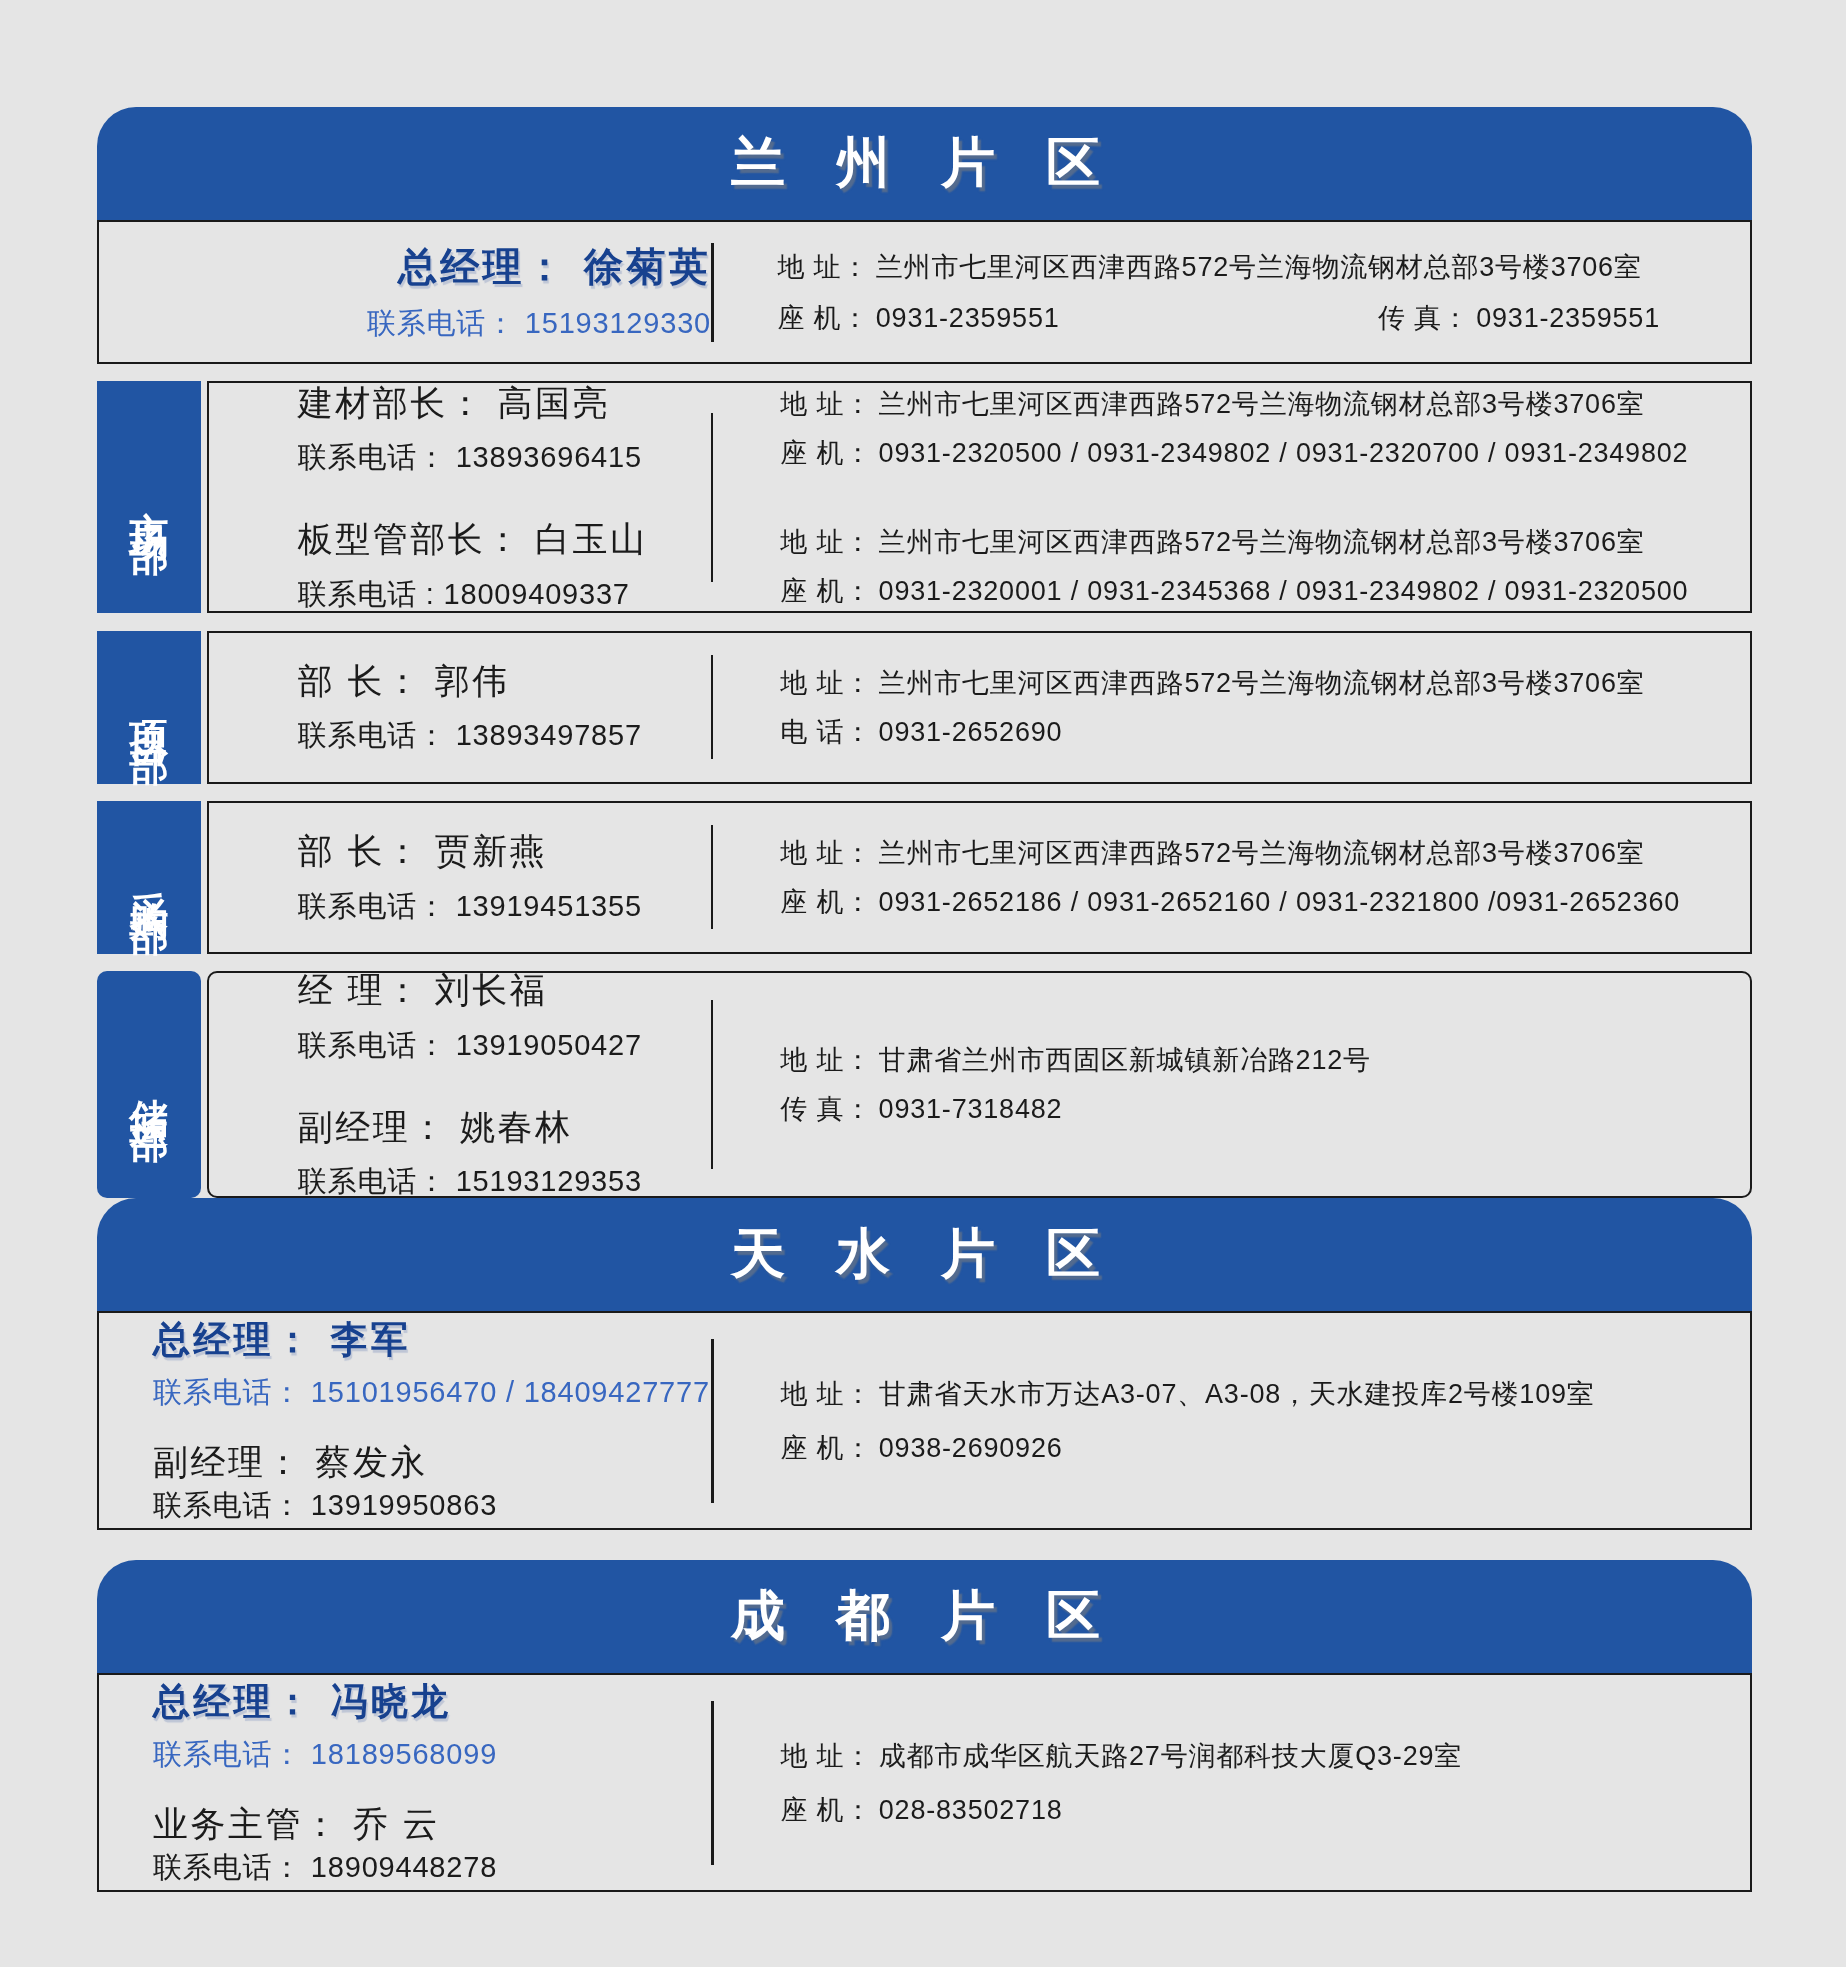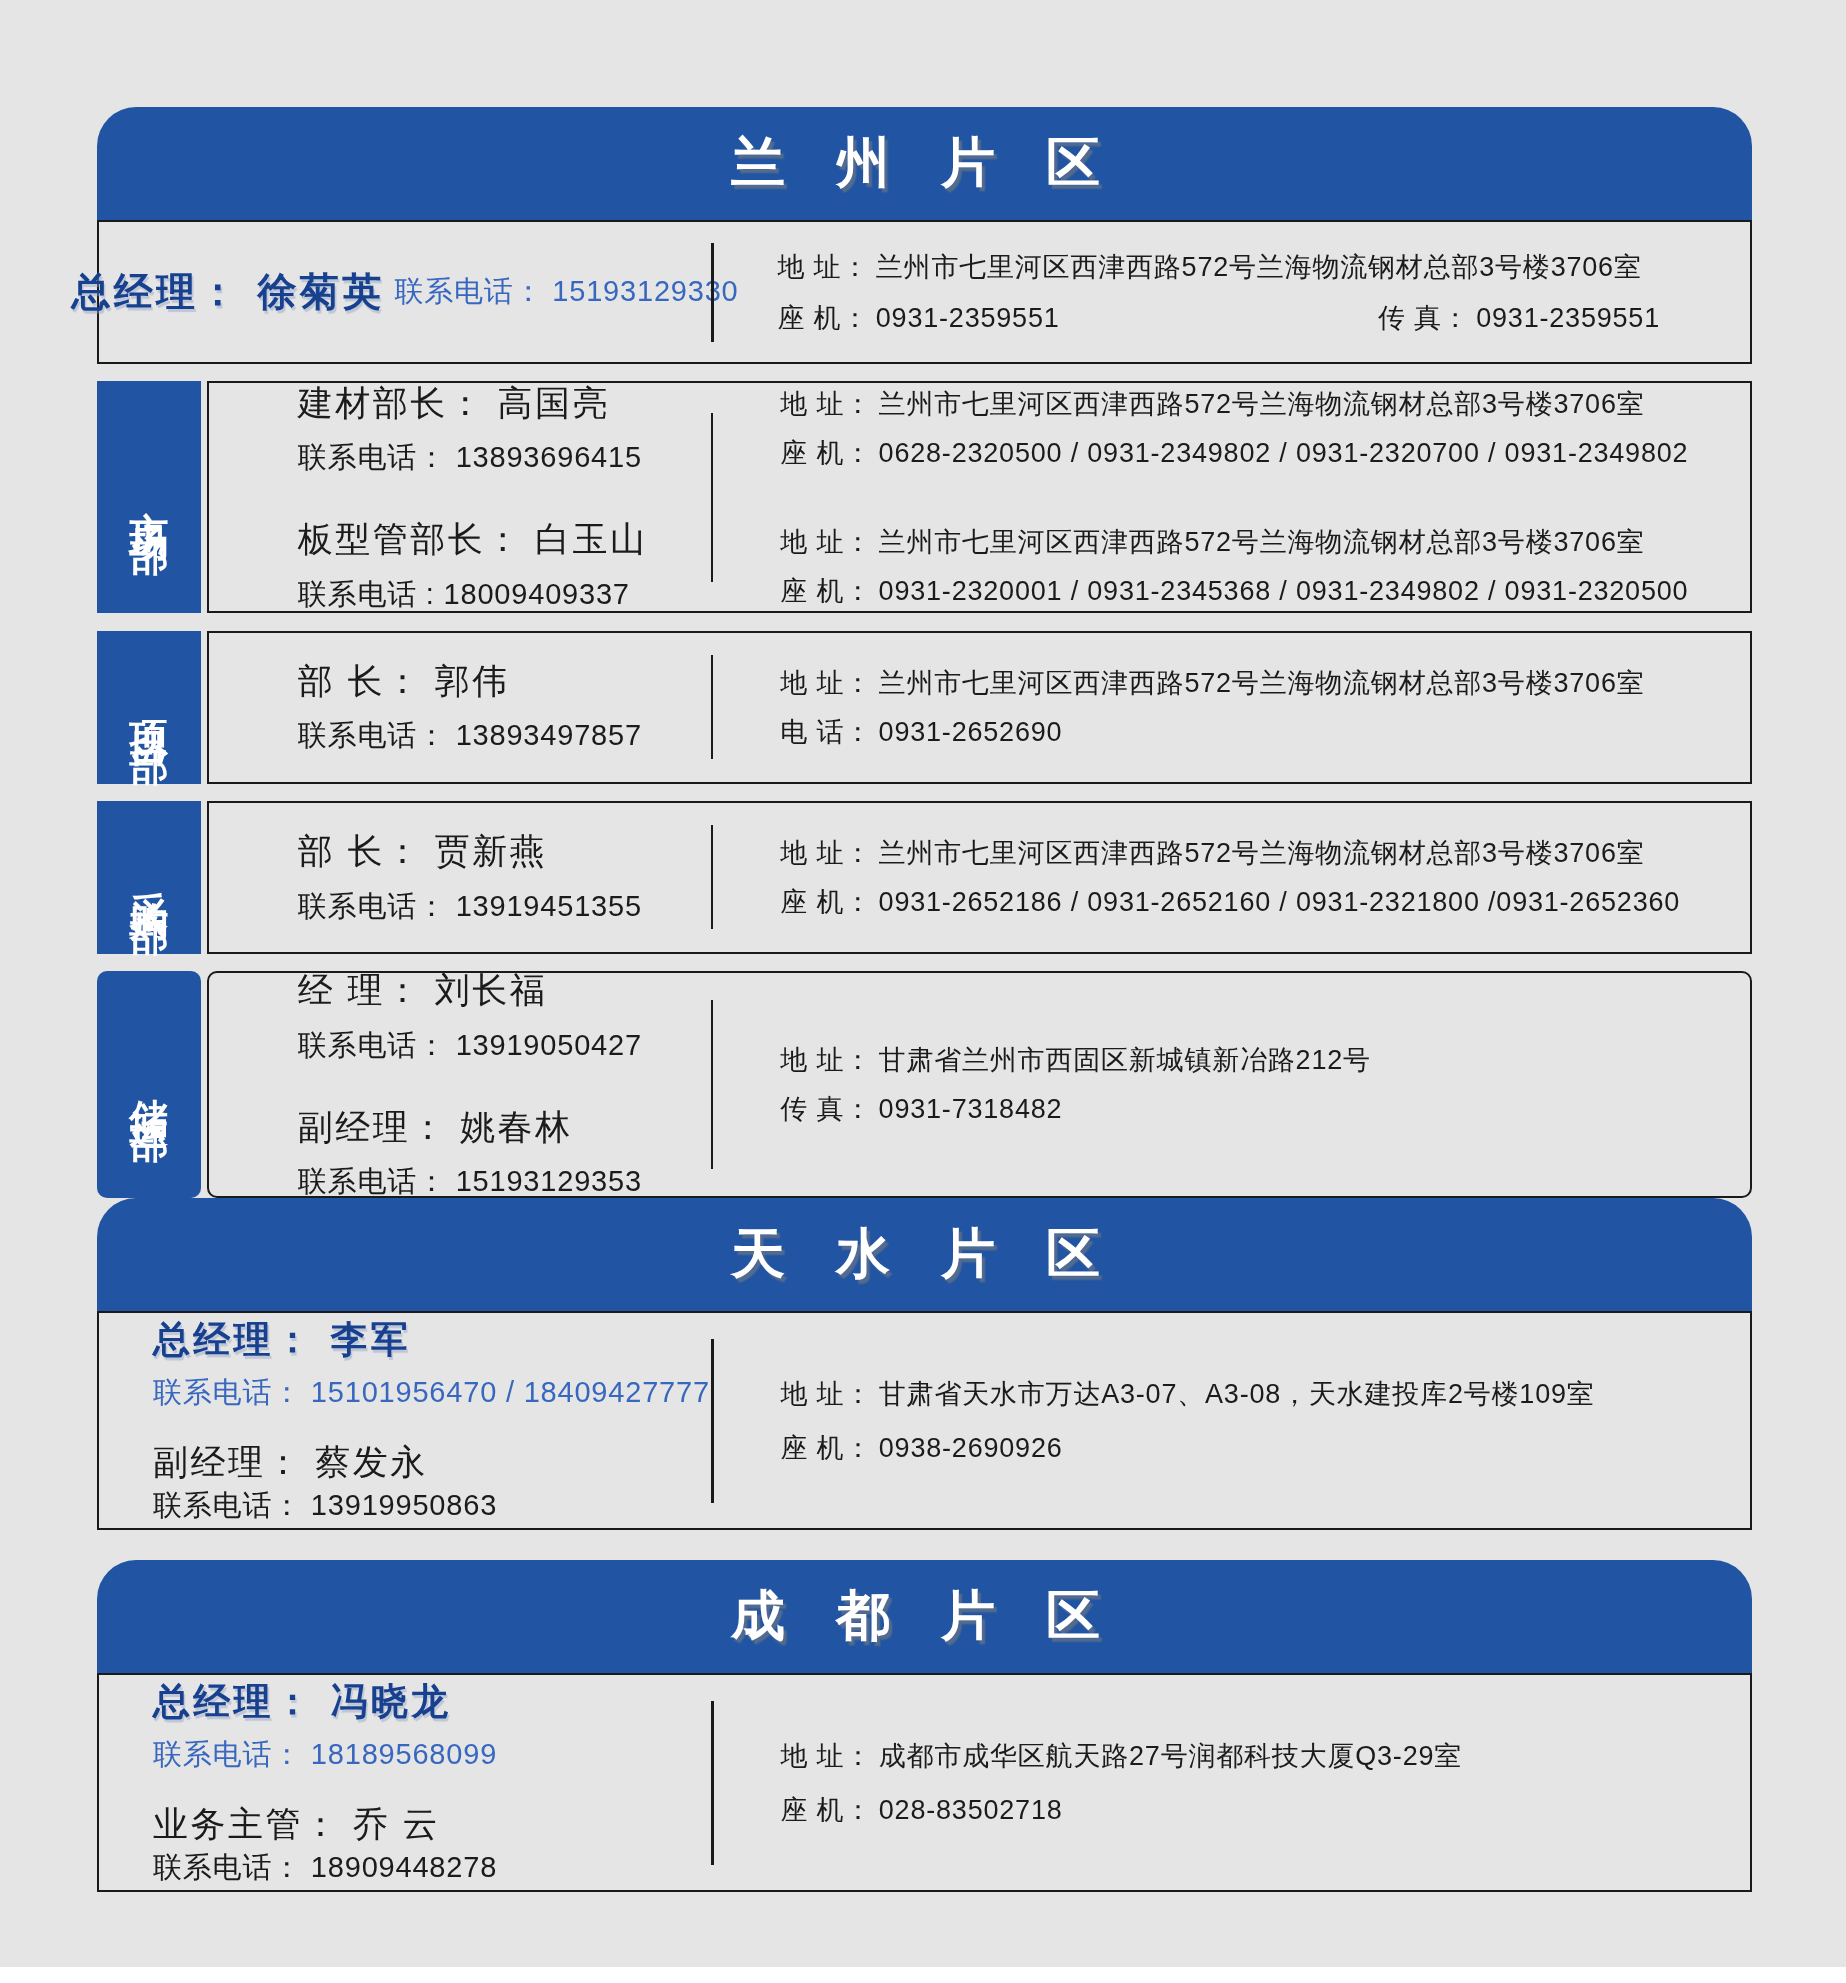--- a/index.html
+++ b/index.html
@@ -44,21 +44,21 @@
   .split{display:flex;}
   .fax-pair{margin-left:auto;}
   
   .gm-box{
     border:2.5px solid var(--border-dark);
     height:144px;
     display:flex;align-items:stretch;
   }
   .gm-left{
     width:612px;
-    display:flex;flex-direction:row;justify-content:center;align-items:center;
+    display:flex;flex-direction:column;justify-content:center;align-items:flex-end;
     gap:10px;
   }
   .gm-name{
     font-family:"DejaVu Serif","Liberation Serif",serif;
     font-weight:700;font-size:39px;letter-spacing:3.3px;
     color:var(--name-blue);
     text-shadow:1.6px 2.5px 0.8px rgba(145,160,195,.45);
     white-space:pre;
   }
   .gm-phone{font-size:29px;color:var(--phone-blue);letter-spacing:0.8px;white-space:pre;}
@@ -163,21 +163,21 @@
           <div class="phone">联系电话 : 18009409337</div>
         </div>
       </div>
       <div class="vdiv"></div>
       <div class="dept-right">
         <div class="group">
           <div class="info-line">
             <span class="lbl">地 址：</span><span>兰州市七里河区西津西路572号兰海物流钢材总部3号楼3706室</span>
           </div>
           <div class="info-line">
-            <span class="lbl">座 机：</span><span>0628-2320500 / 0931-2349802 / 0931-2320700 / 0931-2349802</span>
+            <span class="lbl">座 机：</span><span>0931-2320500 / 0931-2349802 / 0931-2320700 / 0931-2349802</span>
           </div>
         </div>
         <div class="group">
           <div class="info-line">
             <span class="lbl">地 址：</span><span>兰州市七里河区西津西路572号兰海物流钢材总部3号楼3706室</span>
           </div>
           <div class="info-line">
             <span class="lbl">座 机：</span><span>0931-2320001 / 0931-2345368 / 0931-2349802 / 0931-2320500</span>
           </div>
         </div>

